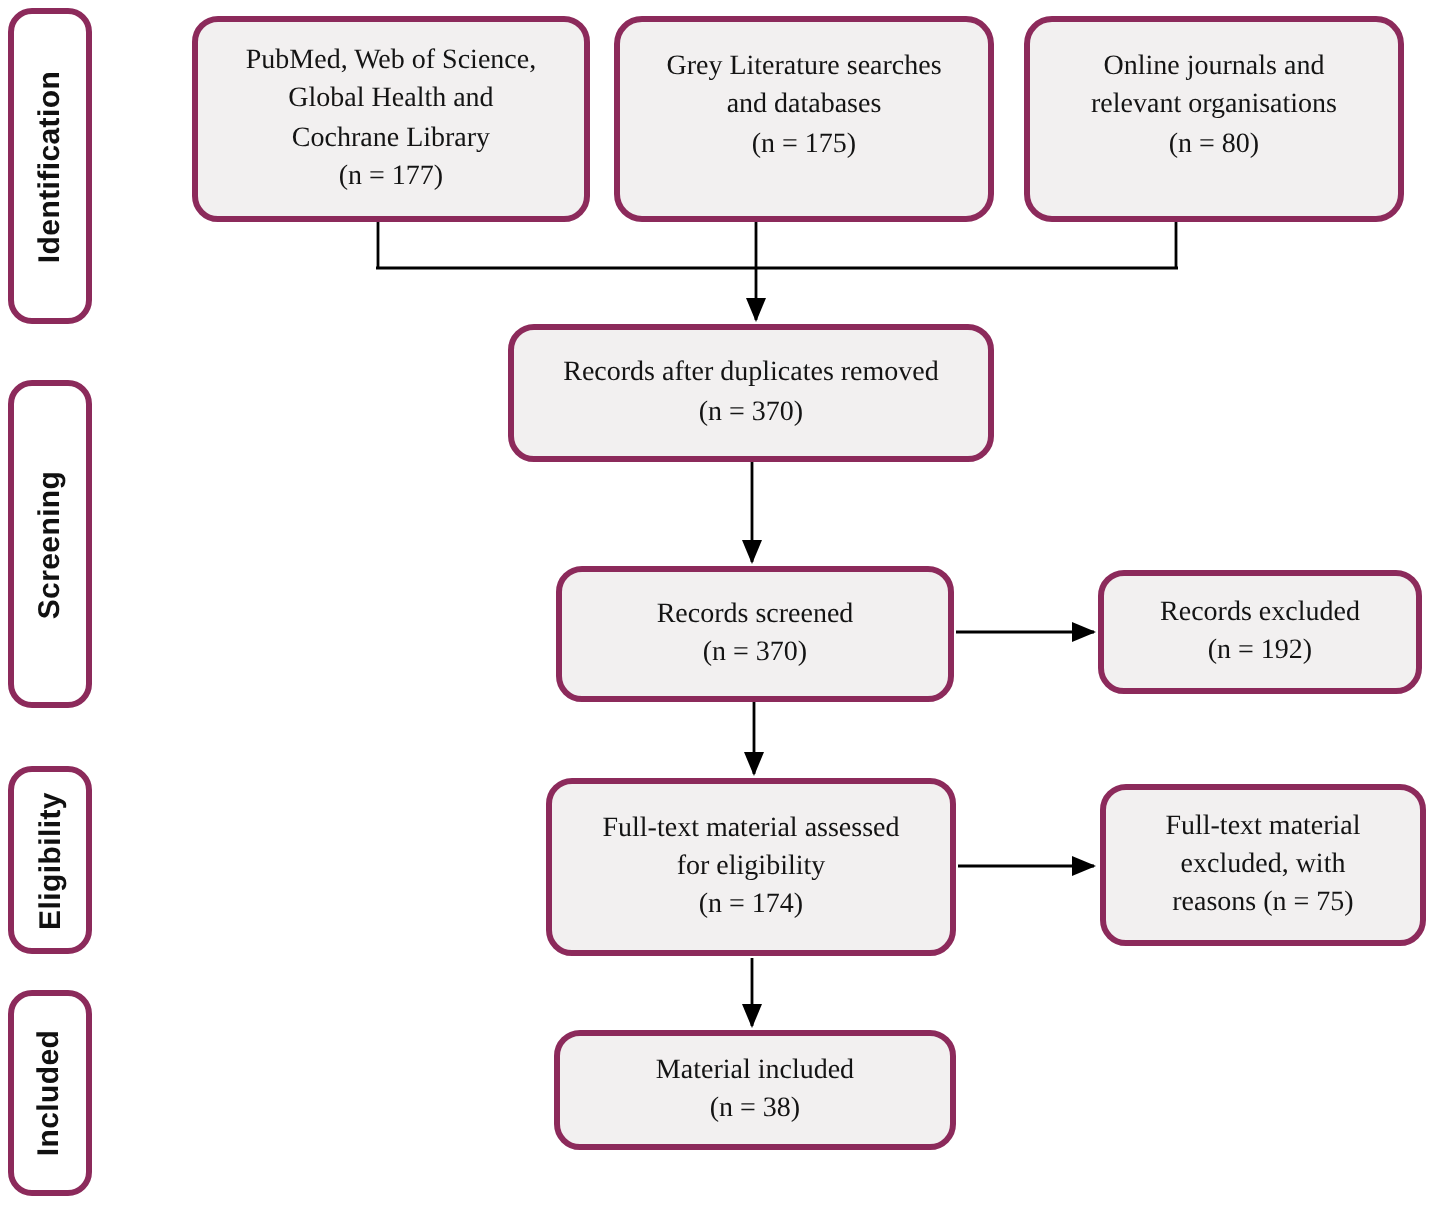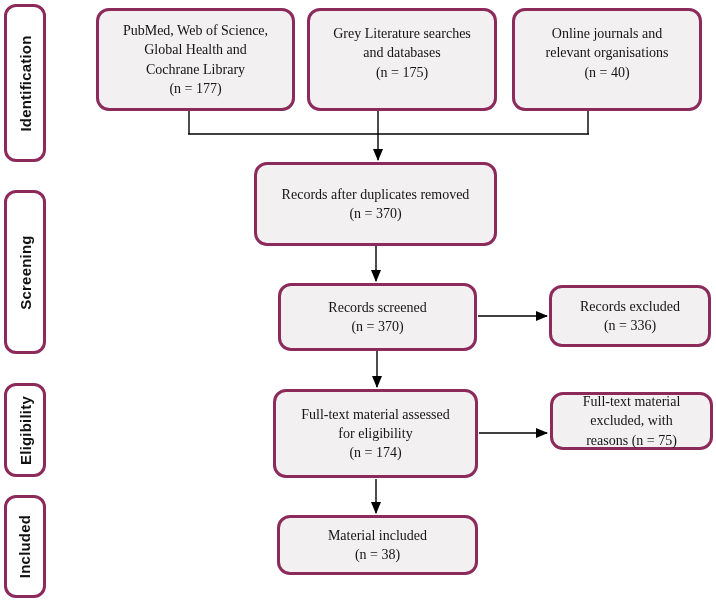--- a/index.html
+++ b/index.html
@@ -51,20 +51,21 @@
     display: flex;
     align-items: center;
     justify-content: center;
     text-align: center;
     padding: 0 8px;
     color: #141414;
   }
   .node.top-align {
     align-items: flex-start;
     padding-top: 13px;
+    border-radius: 14px;
   }
   .node .node-text {
     white-space: pre-line;
     font-size: 14px;
     line-height: 1.38;
   }
   .arrow-line {
     stroke: #000000;
     stroke-width: 1.4;
     fill: none;
@@ -119,43 +120,43 @@
 (n = 177)</span>
   </div>
   <div class="node top-align" style="left:307px;top:8px;width:190px;height:103px">
     <span class="node-text">Grey Literature searches
 and databases
 (n = 175)</span>
   </div>
   <div class="node top-align" style="left:512px;top:8px;width:190px;height:103px">
     <span class="node-text">Online journals and
 relevant organisations
-(n = 40)</span>
+(n = 80)</span>
   </div>
 
-  <div class="node" style="left:254px;top:162px;width:243px;height:84px">
+  <div class="node" style="left:254px;top:162px;width:243px;height:69px">
     <span class="node-text">Records after duplicates removed
 (n = 370)</span>
   </div>
 
   <div class="node" style="left:278px;top:283px;width:199px;height:68px">
     <span class="node-text">Records screened
 (n = 370)</span>
   </div>
   <div class="node" style="left:549px;top:285px;width:162px;height:62px">
     <span class="node-text">Records excluded
-(n = 336)</span>
+(n = 192)</span>
   </div>
 
   <div class="node" style="left:273px;top:389px;width:205px;height:89px">
     <span class="node-text">Full-text material assessed
 for eligibility
 (n = 174)</span>
   </div>
-  <div class="node" style="left:550px;top:392px;width:163px;height:58px">
+  <div class="node" style="left:550px;top:392px;width:163px;height:81px">
     <span class="node-text">Full-text material
 excluded, with
 reasons (n = 75)</span>
   </div>
 
   <div class="node" style="left:277px;top:515px;width:201px;height:60px">
     <span class="node-text">Material included
 (n = 38)</span>
   </div>
 

